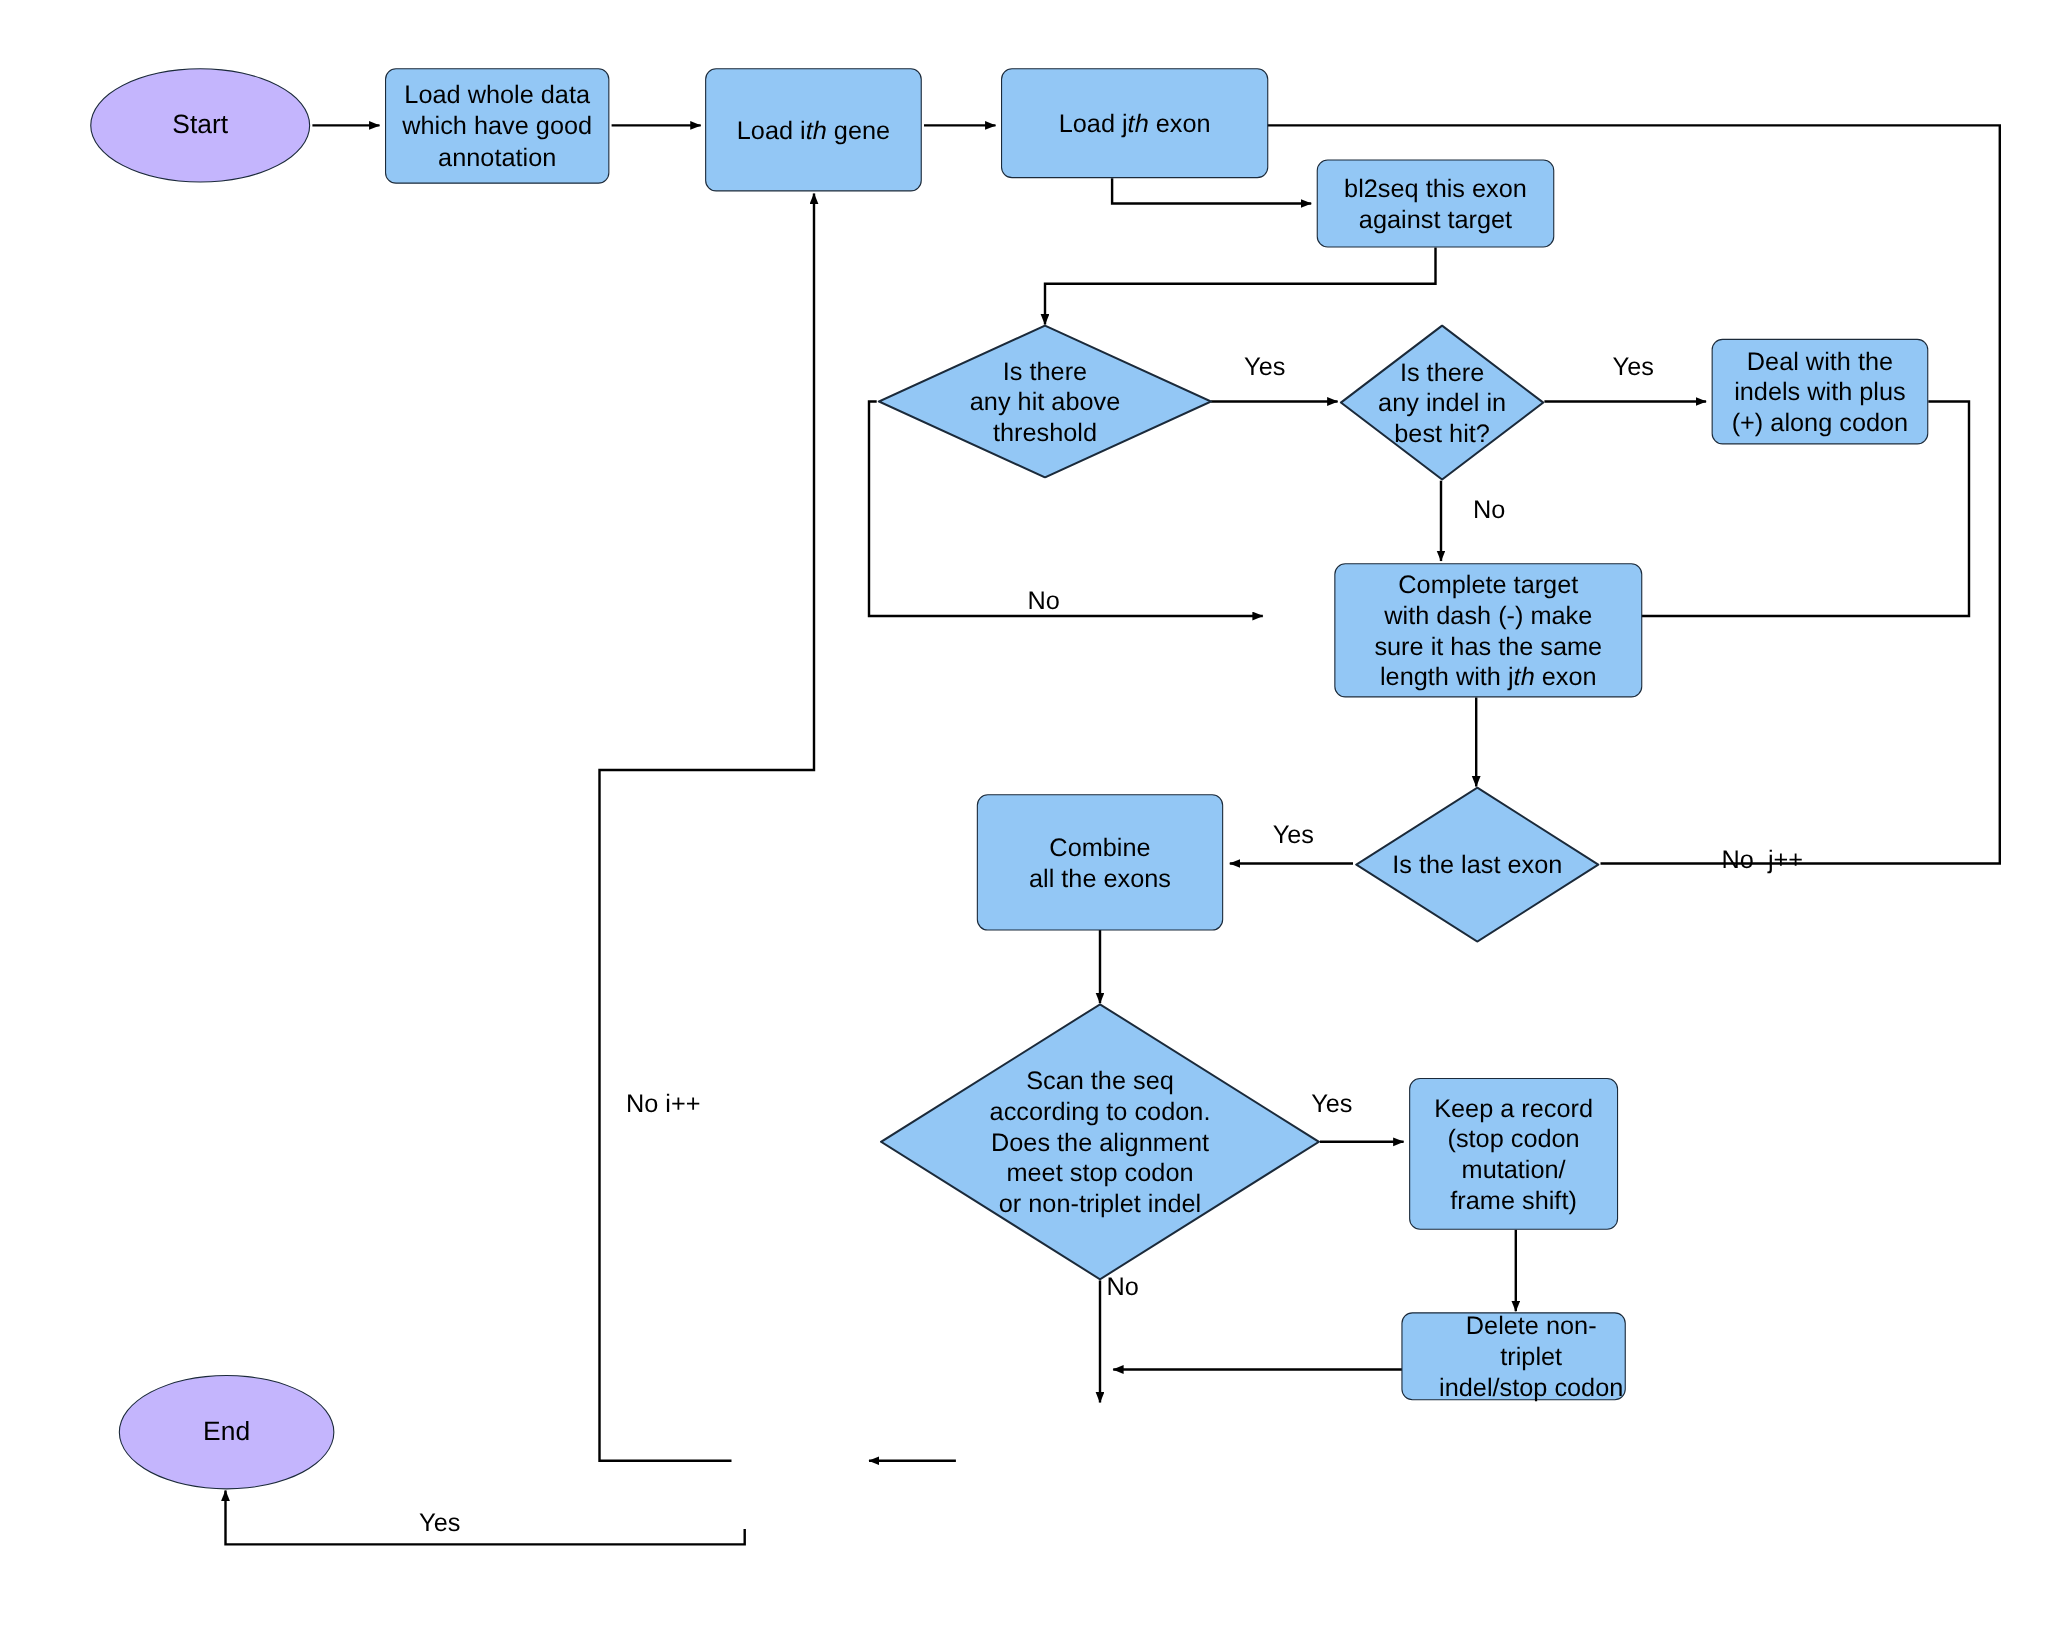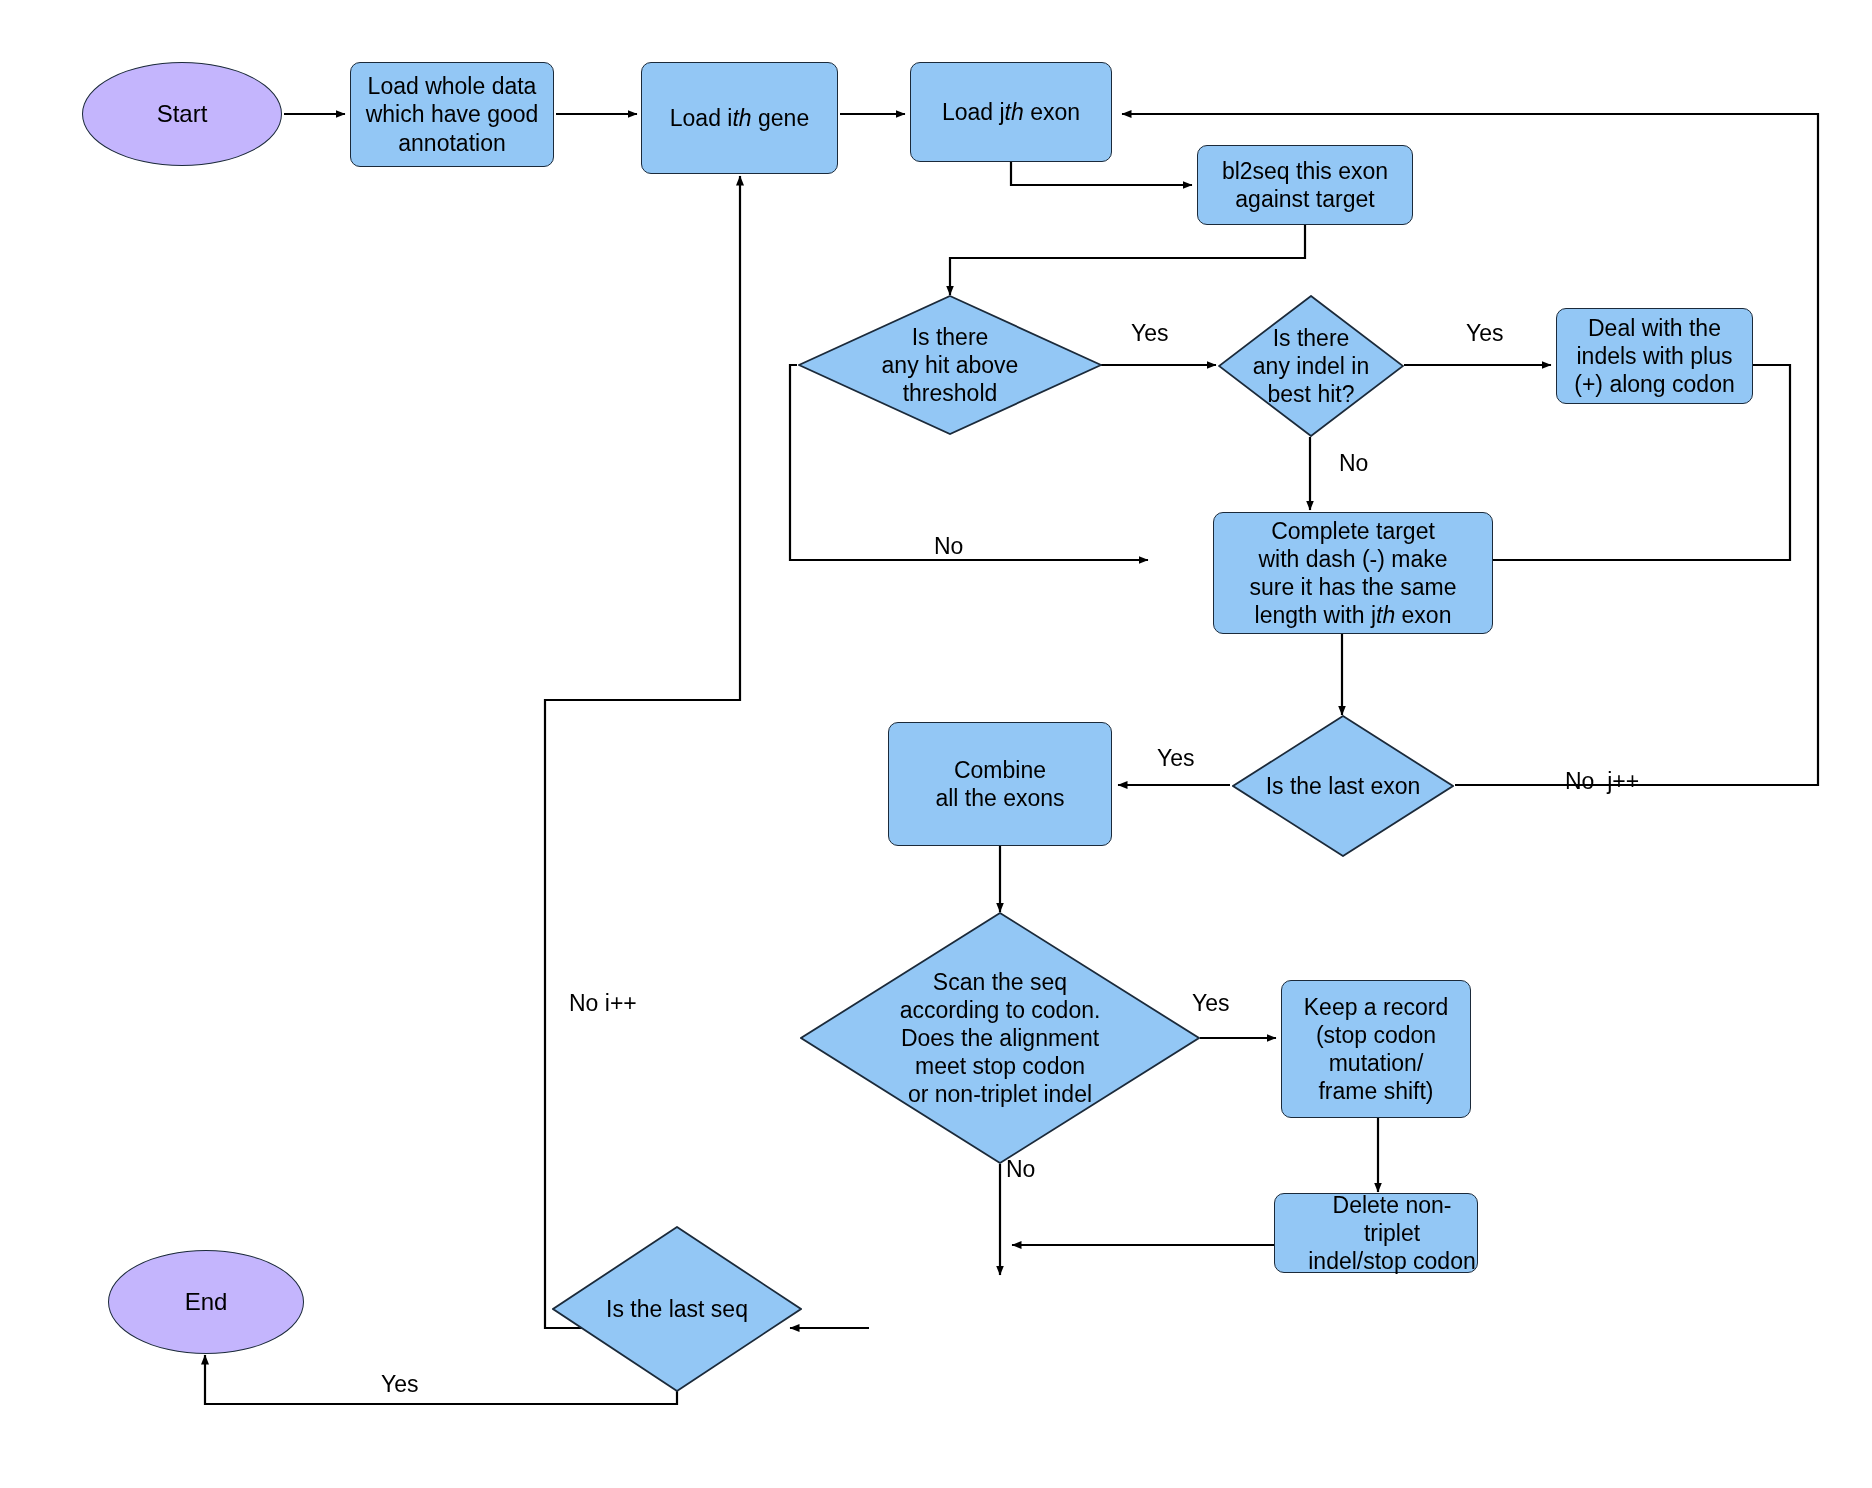--- a/index.html
+++ b/index.html
@@ -89,21 +89,21 @@
       <div>Load whole data</div>
       <div>which have good</div>
       <div>annotation</div>
     </div>
   </div>
 
   <div class="node proc f23" style="left:641px;top:62px;width:197px;height:112px;">
     <div><span>Load i</span><em>th</em><span> gene</span></div>
   </div>
 
-  <div class="node proc f23" style="left:910px;top:62px;width:202px;height:100px;">
+  <div class="node proc f23" style="left:910px;top:62px;width:243px;height:100px;">
     <div><span>Load j</span><em>th</em><span> exon</span></div>
   </div>
 
   <div class="node proc f23" style="left:1197px;top:145px;width:216px;height:80px;">
     <div>
       <div>bl2seq this exon</div>
       <div>against target</div>
     </div>
   </div>
 
@@ -191,28 +191,20 @@
       <div>
         <div>Scan the seq</div>
         <div>according to codon.</div>
         <div>Does the alignment</div>
         <div>meet stop codon</div>
         <div>or non-triplet indel</div>
       </div>
     </div>
   </div>
 
-  <div class="dia-wrap" style="left:552px;top:1226px;width:250px;height:166px;">
-    <svg width="250" height="166" viewBox="0 0 250 166">
-      <polygon points="125,1 249,83 125,165 1,83" fill="#93c7f5" stroke="#1b2a3a" stroke-width="1.8"></polygon>
-    </svg>
-    <div class="dia-label f23">
-      <span>Is the last seq</span>
-    </div>
-  </div>
 
   <div class="edge-label f23" style="left:1131px;top:320px;">Yes</div>
   <div class="edge-label f23" style="left:934px;top:533px;">No</div>
   <div class="edge-label f23" style="left:1466px;top:320px;">Yes</div>
   <div class="edge-label f23" style="left:1339px;top:450px;">No</div>
   <div class="edge-label f23" style="left:1157px;top:745px;">Yes</div>
   <div class="edge-label f23" style="left:1565px;top:748px;margin-top:20px;">No  j++</div>
   <div class="edge-label f23" style="left:1192px;top:990px;">Yes</div>
   <div class="edge-label f23" style="left:1006px;top:1156px;">No</div>
   <div class="edge-label f23" style="left:569px;top:990px;">No i++</div>

